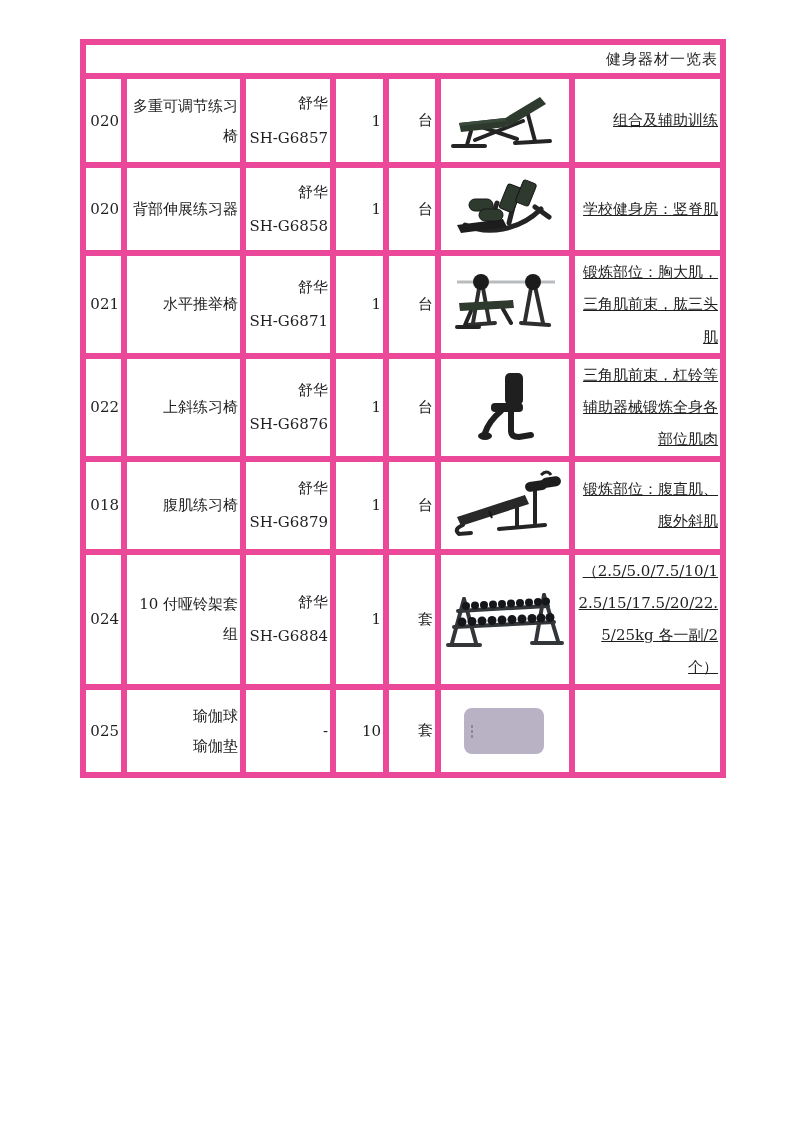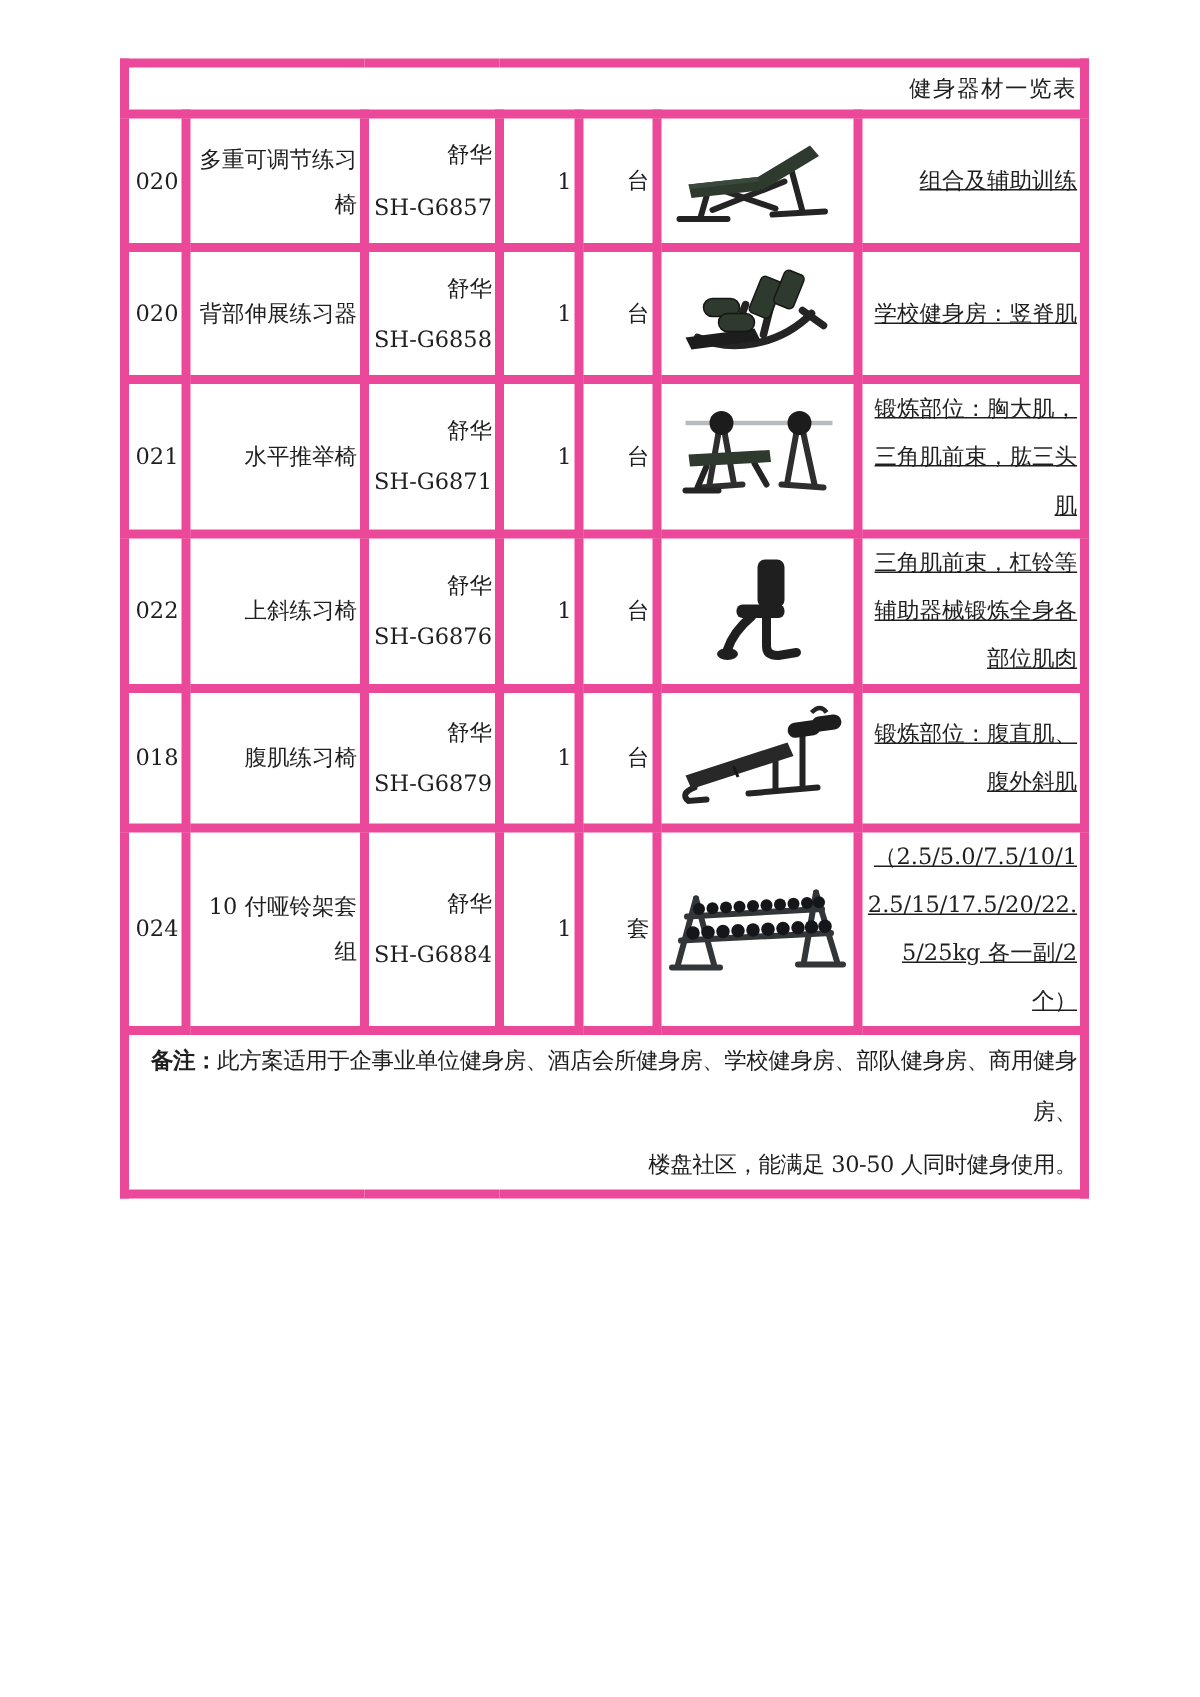--- a/index.html
+++ b/index.html
@@ -228,19 +228,36 @@
                 <circle cx="88" cy="39.5" r="4.5"></circle>
             <circle cx="97" cy="39" r="4.5"></circle>
                 <circle cx="106" cy="38.5" r="4.5"></circle>
           </g>
         </svg>
       </div>
     </td>
     <td class="remark-cell">（2.5/5.0/7.5/10/12.5/15/17.5/20/22.5/25kg 各一副/2 个）</td>
   </tr>
 
-
-  <tr style="height:92px">
-    <td colspan="7" class="footer-cell"><span class="footer-label">备注：</span><span>此方案适用于企事业单位健身房、酒店会所健身房、学校健身房、部队健身房、商用健身房、
-楼盘社区，能满足 30-50 人同时健身使用。</span></td>
-  </tr>
+  <tr style="height:88px">
+    <td>025</td>
+    <td class="multiline">瑜伽球
+瑜伽垫</td>
+    <td>-</td>
+    <td>10</td>
+    <td>套</td>
+    <td class="pic-cell">
+      <div class="pic-wrap">
+        <svg width="110" height="60" viewBox="0 0 110 60">
+          <rect x="14" y="7" width="80" height="46" rx="8" fill="#b8b2c4"></rect>
+          <g fill="#8d87a0">
+            <rect x="21" y="24" width="2" height="3"></rect>
+            <rect x="21" y="29" width="2" height="3"></rect>
+            <rect x="21" y="34" width="2" height="3"></rect>
+          </g>
+        </svg>
+      </div>
+    </td>
+    <td class="remark-cell"></td>
+  </tr>
+
 </tbody>
   </table>
 
 </body></html>

